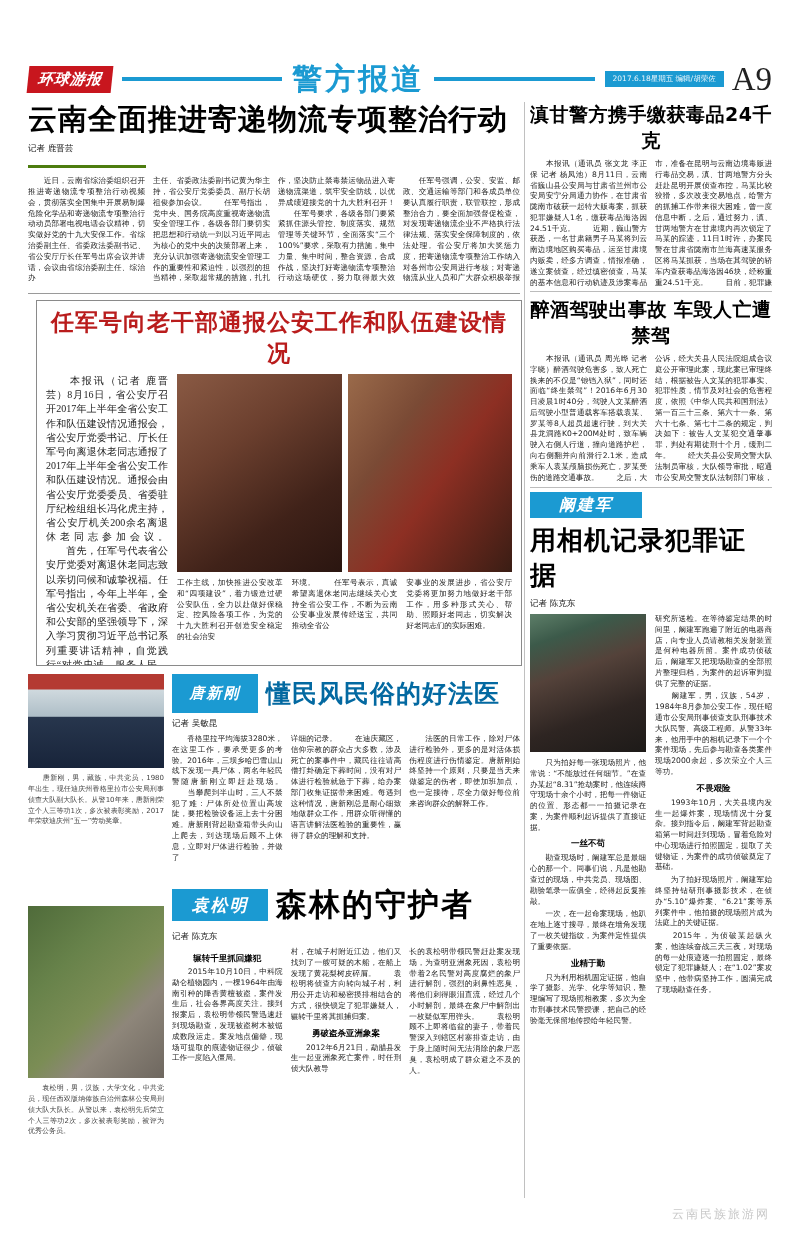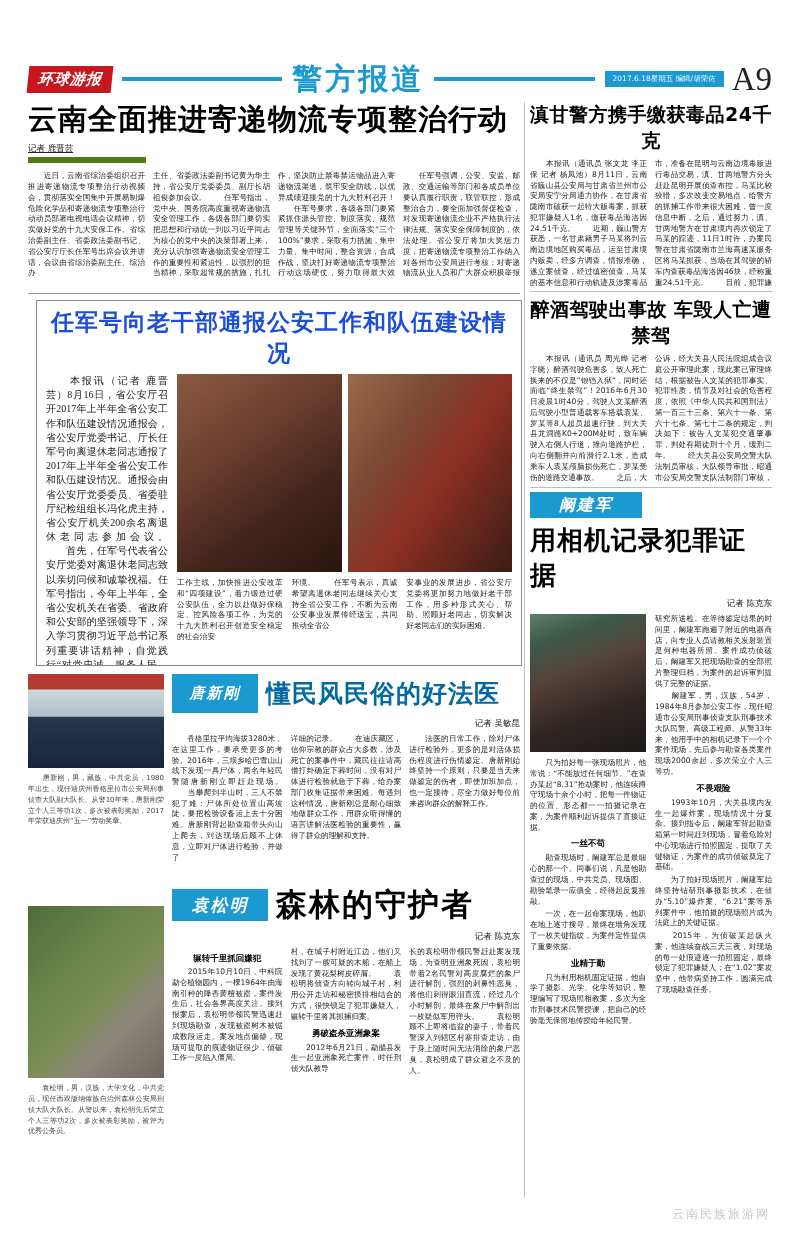--- a/index.html
+++ b/index.html
@@ -8,37 +8,37 @@
   
   #header{position:absolute;left:28px;top:60px;width:744px;height:38px;display:flex;align-items:center;}
   .masthead{background:#c8161e;color:#fff;font-weight:bold;font-style:italic;
             font-size:15px;padding:4px 10px;transform:skewX(-6deg);letter-spacing:1px;flex:0 0 auto;}
   .hline{height:4px;background:#1b9ad2;flex:1;margin:0 10px;}
   .section-title{color:#1b9ad2;font-size:30px;font-weight:900;letter-spacing:3px;flex:0 0 auto;}
   .date-chip{background:#1b9ad2;color:#eaf6fc;font-size:7.5px;padding:3px 8px;white-space:nowrap;flex:0 0 auto;margin-right:8px;}
   .edition{font-family:"Liberation Serif","DejaVu Serif",serif;font-size:33px;color:#222;flex:0 0 auto;}
   
   .headline-xl{font-size:29px;font-weight:900;letter-spacing:1px;color:#000;line-height:1.15;}
-  .headline-l{font-size:23px;font-weight:900;color:#1d4ed8;text-align:center;letter-spacing:1px;}
+  .headline-l{font-size:23px;font-weight:900;color:#b91c1c;text-align:center;letter-spacing:1px;}
   .headline-m{font-size:19px;font-weight:900;color:#000;text-align:center;letter-spacing:.5px;}
   .byline{font-size:8.5px;color:#222;margin:5px 0 4px;}
-  .byline.center{text-align:right;}
+  .byline.center{text-align:left;}
   .cols{display:flex;gap:8px;overflow:hidden;}
   .col{flex:1;font-size:7.6px;line-height:1.42;text-align:justify;color:#222;overflow:hidden;}
   .para{font-size:7.6px;line-height:1.42;text-align:justify;color:#222;margin:0 0 2px;}
   .subhead{font-size:8.5px;font-weight:bold;text-align:center;margin:5px 0 3px;color:#000;}
   .photo{position:relative;overflow:hidden;}
   .vdiv{position:absolute;width:1px;background:#c0c0c0;}
   .hdiv{position:absolute;height:1px;background:#9a9a9a;}
   .label-chip{background:#1b9ad2;color:#fff;font-style:italic;font-weight:bold;
               display:flex;align-items:center;justify-content:center;letter-spacing:2px;}
   .caption{font-size:7px;line-height:1.55;color:#444;text-align:justify;margin-top:5px;}
   
   #main-article{position:absolute;left:28px;top:103px;width:492px;height:188px;overflow:hidden;}
-  #main-article .byline{border-bottom:6px solid #4d7c0f;display:inline-block;padding-bottom:2px;width:118px;text-decoration:underline;}
+  #main-article .byline{border-bottom:3px solid #4d7c0f;display:inline-block;padding-bottom:10px;width:118px;}
   #main-article .cols{height:108px;margin-top:4px;}
   
   #renjun{position:absolute;left:36px;top:300px;width:486px;height:366px;border:1px solid #8a8a8a;
           box-sizing:border-box;padding:6px 9px;overflow:hidden;}
   .rj-body{display:flex;gap:9px;height:312px;overflow:hidden;margin-top:5px;}
   .rj-left{width:122px;flex:0 0 auto;font-size:10px;line-height:1.42;text-align:justify;overflow:hidden;font-family:Liberation Serif, serif;}
   .rj-right{flex:1;display:flex;flex-direction:column;gap:6px;overflow:hidden;}
   .rj-photos{display:flex;gap:6px;height:198px;flex:0 0 auto;}
   .rj-photos .photo{flex:1;}
   .rj-cols{display:flex;gap:9px;flex:1;overflow:hidden;}

